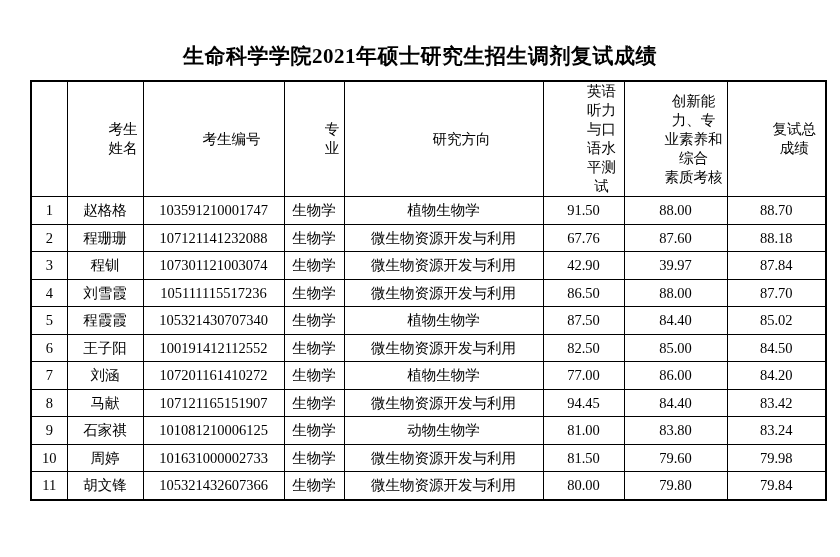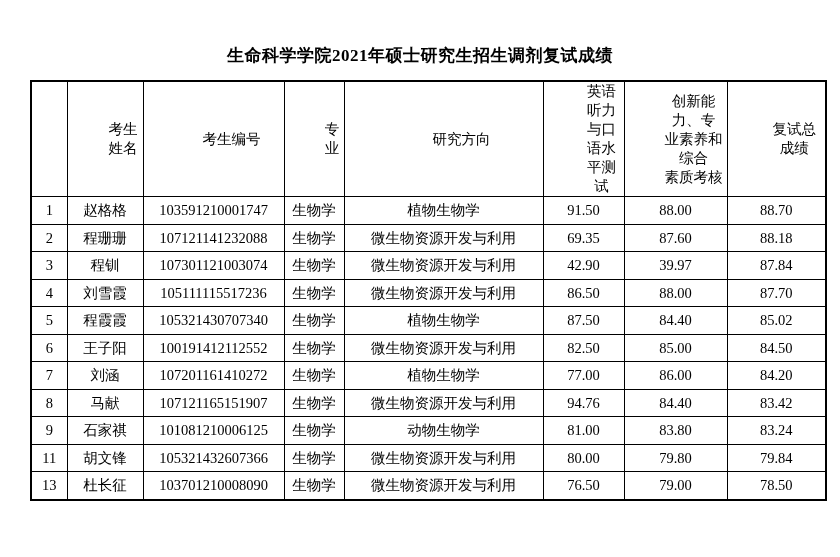--- a/index.html
+++ b/index.html
@@ -12,21 +12,21 @@
     width: 840px;
     height: 557px;
     background: #ffffff;
     font-family: "Liberation Serif", "DejaVu Serif", serif;
     color: #000000;
     overflow: hidden;
   }
   .doc-title {
     margin: 42px 0 10px 0;
     text-align: center;
-    font-size: 17px;
+    font-size: 21px;
     font-weight: bold;
     letter-spacing: 0.5px;
     line-height: 28px;
   }
   table.score-table {
     border-collapse: collapse;
     table-layout: fixed;
     margin-left: 30px;
     width: 795px;
     border: 2px solid #000000;
@@ -99,21 +99,21 @@
           <td class="num">91.50</td>
           <td class="num">88.00</td>
           <td class="num">88.70</td>
         </tr>
         <tr>
           <td>2</td>
           <td>程珊珊</td>
           <td>107121141232088</td>
           <td>生物学</td>
           <td>微生物资源开发与利用</td>
-          <td class="num">69.35</td>
+          <td class="num">67.76</td>
           <td class="num">87.60</td>
           <td class="num">88.18</td>
         </tr>
         <tr>
           <td>3</td>
           <td>程钏</td>
           <td>107301121003074</td>
           <td>生物学</td>
           <td>微生物资源开发与利用</td>
           <td class="num">42.90</td>
@@ -159,50 +159,50 @@
           <td class="num">77.00</td>
           <td class="num">86.00</td>
           <td class="num">84.20</td>
         </tr>
         <tr>
           <td>8</td>
           <td>马献</td>
           <td>107121165151907</td>
           <td>生物学</td>
           <td>微生物资源开发与利用</td>
-          <td class="num">94.76</td>
+          <td class="num">94.45</td>
           <td class="num">84.40</td>
           <td class="num">83.42</td>
         </tr>
         <tr>
           <td>9</td>
           <td>石家祺</td>
           <td>101081210006125</td>
           <td>生物学</td>
           <td>动物生物学</td>
           <td class="num">81.00</td>
           <td class="num">83.80</td>
           <td class="num">83.24</td>
         </tr>
         <tr>
+          <td>10</td>
+          <td>周婷</td>
+          <td>101631000002733</td>
+          <td>生物学</td>
+          <td>微生物资源开发与利用</td>
+          <td class="num">81.50</td>
+          <td class="num">79.60</td>
+          <td class="num">79.98</td>
+        </tr>
+        <tr>
           <td>11</td>
           <td>胡文锋</td>
           <td>105321432607366</td>
           <td>生物学</td>
           <td>微生物资源开发与利用</td>
           <td class="num">80.00</td>
           <td class="num">79.80</td>
           <td class="num">79.84</td>
         </tr>
-        <tr>
-          <td>13</td>
-          <td>杜长征</td>
-          <td>103701210008090</td>
-          <td>生物学</td>
-          <td>微生物资源开发与利用</td>
-          <td class="num">76.50</td>
-          <td class="num">79.00</td>
-          <td class="num">78.50</td>
-        </tr>
       </tbody>
   </table>
 
 </div>
 
 </body></html>

